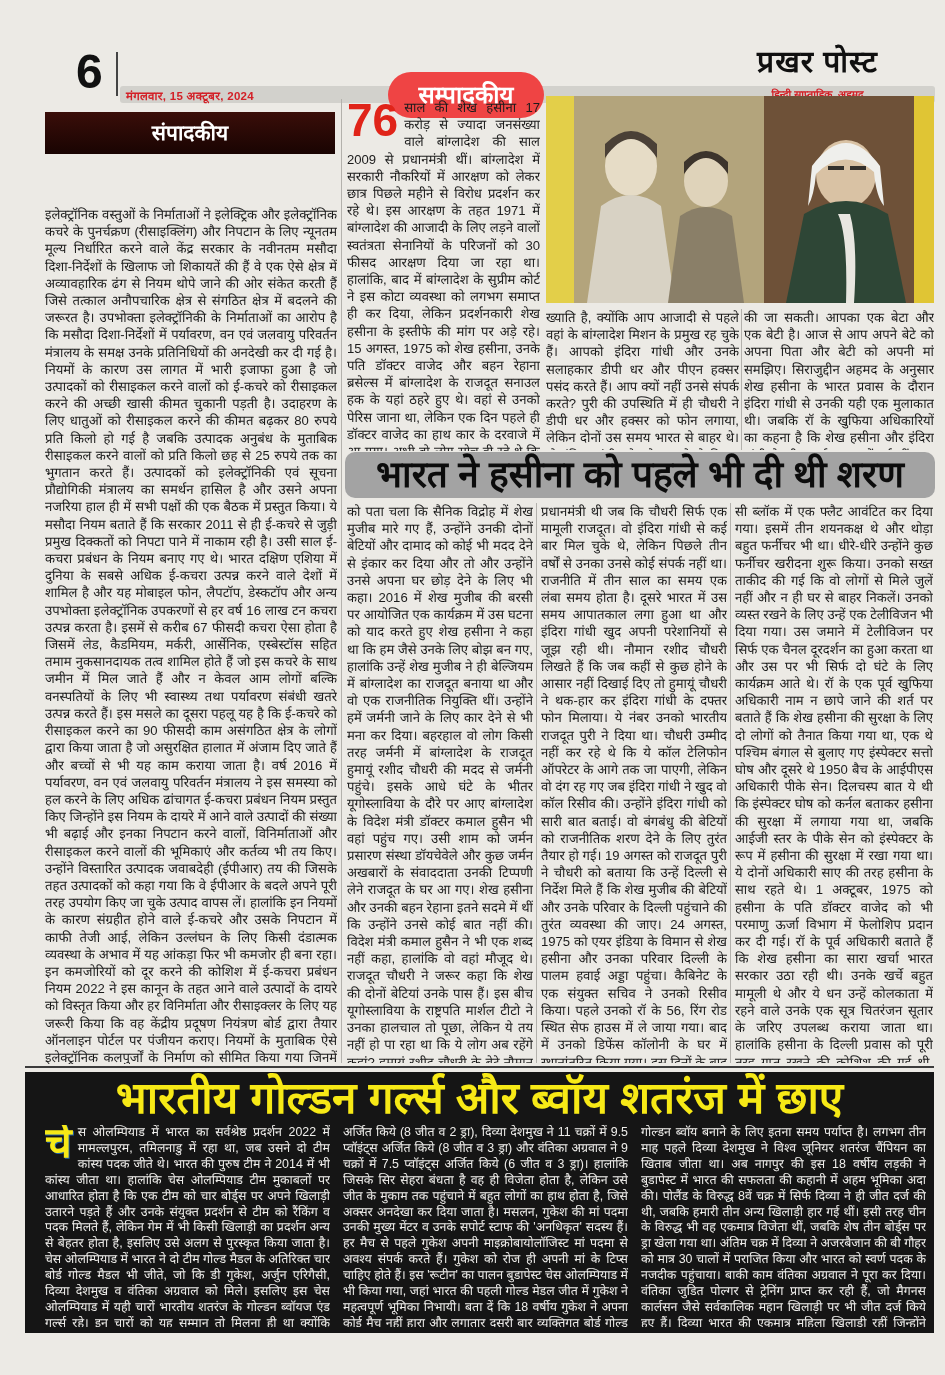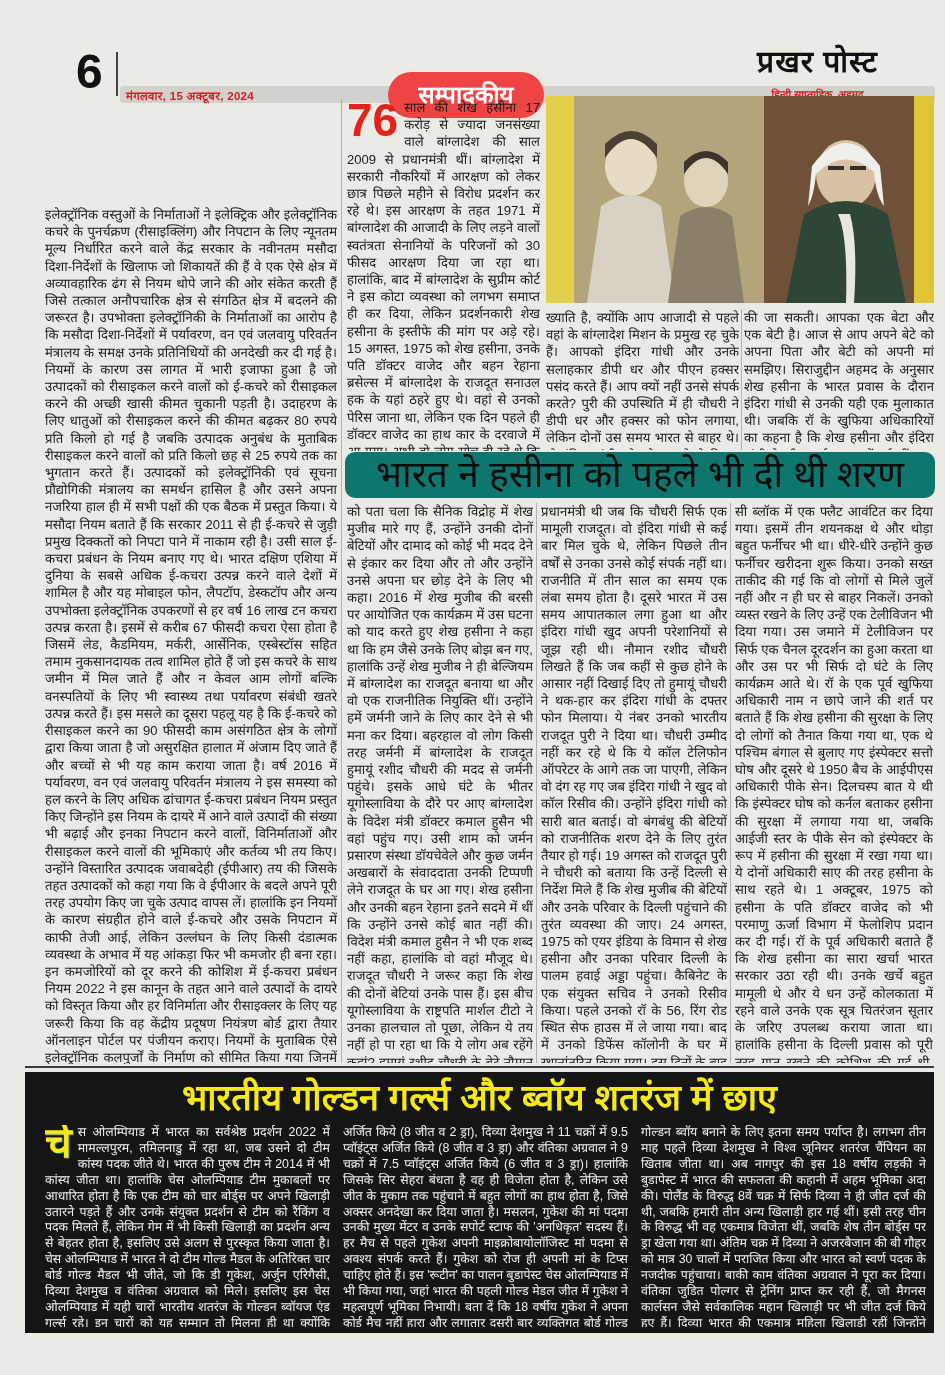--- a/index.html
+++ b/index.html
@@ -23,30 +23,30 @@
   .ed-headline{left:45px;top:156px;width:290px;height:48px;font-size:37px;font-weight:900;
         text-align:center;color:#0d0d0d;line-height:48px;}
   .bodytxt{font-size:13.1px;line-height:17.2px;text-align:justify;color:#1b1b1b;overflow:hidden;}
   .ed-body{left:45px;top:206px;width:292px;height:858px;}
   
   .col-intro{left:347px;top:99px;width:193px;height:352px;}
   .dropcap-red{float:left;font-size:46px;line-height:38px;font-weight:900;color:#e02419;margin:2px 6px 0 0;}
   .photo{left:546px;top:96px;width:388px;height:207px;overflow:hidden;background:#d9c87e;}
   .mid-col{left:546px;top:309px;width:193px;height:141px;}
   .right-col{left:744px;top:309px;width:190px;height:141px;}
-  .main-headline{left:345px;top:452px;width:590px;height:46px;background:#0f766e;border-radius:10px;
-        font-size:37px;font-weight:400;color:#0c0c0c;text-align:center;line-height:46px;}
+  .main-headline{left:345px;top:452px;width:590px;height:46px;background:#a3a3a3;border-radius:10px;
+        font-size:37px;font-weight:700;color:#0c0c0c;text-align:center;line-height:46px;}
   .mcol1{left:347px;top:503px;width:186px;height:560px;}
   .mcol2{left:541px;top:503px;width:186px;height:560px;}
   .mcol3{left:735px;top:503px;width:198px;height:560px;}
   .vrule{width:1px;background:#b3b1ac;}
   
   .chess-box{left:25px;top:1072px;width:909px;height:261px;background:#151515;}
   .chess-rule{left:25px;top:1066px;width:909px;height:2px;background:#3c3c3c;}
-  .chess-headline{left:25px;top:1076px;width:909px;height:44px;color:#f7e916;font-size:36px;
+  .chess-headline{left:25px;top:1076px;width:909px;height:44px;color:#f7e916;font-size:44px;
         font-weight:900;text-align:center;line-height:44px;}
   .chess-col{position:absolute;top:1125px;height:202px;font-size:12.4px;line-height:15.9px;
         text-align:justify;color:#f0efec;overflow:hidden;}
   .ccol1{left:45px;width:285px;}
   .ccol2{left:343px;width:285px;}
   .ccol3{left:641px;width:285px;}
   .dropcap-yellow{float:left;font-size:42px;line-height:34px;font-weight:900;color:#f7e916;margin:1px 6px 0 0;
         text-shadow:1px 1px 0 #1f5fa8;}
 </style>
 </head>
@@ -57,20 +57,21 @@
   <div class="abs header-rule"></div>
   <div class="abs pagenum">6</div>
   <div class="abs pagenum-bar"></div>
   <div class="abs issue-date">मंगलवार, 15 अक्टूबर, 2024</div>
   <div class="abs section-pill">सम्पादकीय</div>
   <div class="abs masthead">
     <div class="title">प्रखर पोस्ट</div>
     <div class="sub">हिन्दी साप्ताहिक, अहमद</div>
   </div>
 
+  <div class="abs ed-label">संपादकीय</div>
   <div class="abs bodytxt ed-body">
     <span>इलेक्ट्रॉनिक वस्तुओं के निर्माताओं ने इलेक्ट्रिक और इलेक्ट्रॉनिक कचरे के पुनर्चक्रण (रीसाइक्लिंग) और निपटान के लिए न्यूनतम मूल्य निर्धारित करने वाले केंद्र सरकार के नवीनतम मसौदा दिशा-निर्देशों के खिलाफ जो शिकायतें की हैं वे एक ऐसे क्षेत्र में अव्यावहारिक ढंग से नियम थोपे जाने की ओर संकेत करती हैं जिसे तत्काल अनौपचारिक क्षेत्र से संगठित क्षेत्र में बदलने की जरूरत है। उपभोक्ता इलेक्ट्रॉनिकी के निर्माताओं का आरोप है कि मसौदा दिशा-निर्देशों में पर्यावरण, वन एवं जलवायु परिवर्तन मंत्रालय के समक्ष उनके प्रतिनिधियों की अनदेखी कर दी गई है। नियमों के कारण उस लागत में भारी इजाफा हुआ है जो उत्पादकों को रीसाइकल करने वालों को ई-कचरे को रीसाइकल करने की अच्छी खासी कीमत चुकानी पड़ती है। उदाहरण के लिए धातुओं को रीसाइकल करने की कीमत बढ़कर 80 रुपये प्रति किलो हो गई है जबकि उत्पादक अनुबंध के मुताबिक रीसाइकल करने वालों को प्रति किलो छह से 25 रुपये तक का भुगतान करते हैं। उत्पादकों को इलेक्ट्रॉनिकी एवं सूचना प्रौद्योगिकी मंत्रालय का समर्थन हासिल है और उसने अपना नजरिया हाल ही में सभी पक्षों की एक बैठक में प्रस्तुत किया। ये मसौदा नियम बताते हैं कि सरकार 2011 से ही ई-कचरे से जुड़ी प्रमुख दिक्कतों को निपटा पाने में नाकाम रही है। उसी साल ई-कचरा प्रबंधन के नियम बनाए गए थे। भारत दक्षिण एशिया में दुनिया के सबसे अधिक ई-कचरा उत्पन्न करने वाले देशों में शामिल है और यह मोबाइल फोन, लैपटॉप, डेस्कटॉप और अन्य उपभोक्ता इलेक्ट्रॉनिक उपकरणों से हर वर्ष 16 लाख टन कचरा उत्पन्न करता है। इसमें से करीब 67 फीसदी कचरा ऐसा होता है जिसमें लेड, कैडमियम, मर्करी, आर्सेनिक, एस्बेस्टॉस सहित तमाम नुकसानदायक तत्व शामिल होते हैं जो इस कचरे के साथ जमीन में मिल जाते हैं और न केवल आम लोगों बल्कि वनस्पतियों के लिए भी स्वास्थ्य तथा पर्यावरण संबंधी खतरे उत्पन्न करते हैं। इस मसले का दूसरा पहलू यह है कि ई-कचरे को रीसाइकल करने का 90 फीसदी काम असंगठित क्षेत्र के लोगों द्वारा किया जाता है जो असुरक्षित हालात में अंजाम दिए जाते हैं और बच्चों से भी यह काम कराया जाता है। वर्ष 2016 में पर्यावरण, वन एवं जलवायु परिवर्तन मंत्रालय ने इस समस्या को हल करने के लिए अधिक ढांचागत ई-कचरा प्रबंधन नियम प्रस्तुत किए जिन्होंने इस नियम के दायरे में आने वाले उत्पादों की संख्या भी बढ़ाई और इनका निपटान करने वालों, विनिर्माताओं और रीसाइकल करने वालों की भूमिकाएं और कर्तव्य भी तय किए। उन्होंने विस्तारित उत्पादक जवाबदेही (ईपीआर) तय की जिसके तहत उत्पादकों को कहा गया कि वे ईपीआर के बदले अपने पूरी तरह उपयोग किए जा चुके उत्पाद वापस लें। हालांकि इन नियमों के कारण संग्रहीत होने वाले ई-कचरे और उसके निपटान में काफी तेजी आई, लेकिन उल्लंघन के लिए किसी दंडात्मक व्यवस्था के अभाव में यह आंकड़ा फिर भी कमजोर ही बना रहा। इन कमजोरियों को दूर करने की कोशिश में ई-कचरा प्रबंधन नियम 2022 ने इस कानून के तहत आने वाले उत्पादों के दायरे को विस्तृत किया और हर विनिर्माता और रीसाइक्लर के लिए यह जरूरी किया कि वह केंद्रीय प्रदूषण नियंत्रण बोर्ड द्वारा तैयार ऑनलाइन पोर्टल पर पंजीयन कराए। नियमों के मुताबिक ऐसे इलेक्ट्रॉनिक कलपुर्जों के निर्माण को सीमित किया गया जिनमें लेड और मर्करी जैसे जहरीले पदार्थ अधिकतम तय सीमा से अधिक थे। ऐसे कई कानून हैं जो पर्यावरण संरक्षण पर केंद्रित हैं लेकिन उनका प्रवर्तन मुश्किल रहा है। इसके अलावा असंगठित क्षेत्र जिस कीमत पर काम करता है वह भी संगठित क्षेत्र के कारोबारियों को इस बाजार में प्रवेश करने से हतोत्साहित करती है। कुछ अनुमानों के अनुसार देश में ई-कचरे का उत्पादन सालाना 30 फीसदी की दर से बढ़ रहा है, जबकि कुछ अन्य अनुमानों के मुताबिक, समुचित रिसाइक्लिंग सुविधाएं विकसित करने के लिए जरूरी फंड के 20 फीसदी से भी कम का आवंटन किया जा रहा है। ई-कचरे के निपटान और रीसाइक्लिंग को अधिक व्यवहार्य बनाने के सार्थक उपाय आने के बाद भी इस कारोबार की प्रकृति बदलती नहीं दिखती। यह देखते हुए कि इस क्षेत्र में 10 लाख से अधिक लोग काम करते हैं, सरकार को केवल कॉरपोरेट मुनाफे से इतर आजीविका के प्रश्न को भी ध्यान में रखना चाहिए।</span>
   </div>
 
   <div class="abs vrule" style="left:341px;top:99px;height:964px;"></div>
 
   <div class="abs bodytxt col-intro">
     <span class="dropcap-red">76</span><span>साल की शेख हसीना 17 करोड़ से ज्यादा जनसंख्या वाले बांग्लादेश की साल 2009 से प्रधानमंत्री थीं। बांग्लादेश में सरकारी नौकरियों में आरक्षण को लेकर छात्र पिछले महीने से विरोध प्रदर्शन कर रहे थे। इस आरक्षण के तहत 1971 में बांग्लादेश की आजादी के लिए लड़ने वालों स्वतंत्रता सेनानियों के परिजनों को 30 फीसद आरक्षण दिया जा रहा था। हालांकि, बाद में बांग्लादेश के सुप्रीम कोर्ट ने इस कोटा व्यवस्था को लगभग समाप्त ही कर दिया, लेकिन प्रदर्शनकारी शेख हसीना के इस्तीफे की मांग पर अड़े रहे। 15 अगस्त, 1975 को शेख हसीना, उनके पति डॉक्टर वाजेद और बहन रेहाना ब्रसेल्स में बांग्लादेश के राजदूत सनाउल हक के यहां ठहरे हुए थे। वहां से उनको पेरिस जाना था, लेकिन एक दिन पहले ही डॉक्टर वाजेद का हाथ कार के दरवाजे में आ गया। अभी वो लोग सोच ही रहे थे कि पेरिस जाएं या न जाएं, सुबह साढ़े छह बजे राजदूत सनाउल हक के फोन की घंटी बजी। दूसरे छोर पर जर्मनी में बांग्लादेश के राजदूत हुमायूं रशीद चौधरी थे। उन्होंने बताया कि सुबह ही बांग्लादेश में सैनिक विद्रोह हो गया है। आप पेरिस न जाकर तुरंत जर्मनी वापस आइए। जैसे ही राजदूत सनाउल हक</span>
   </div>
 

